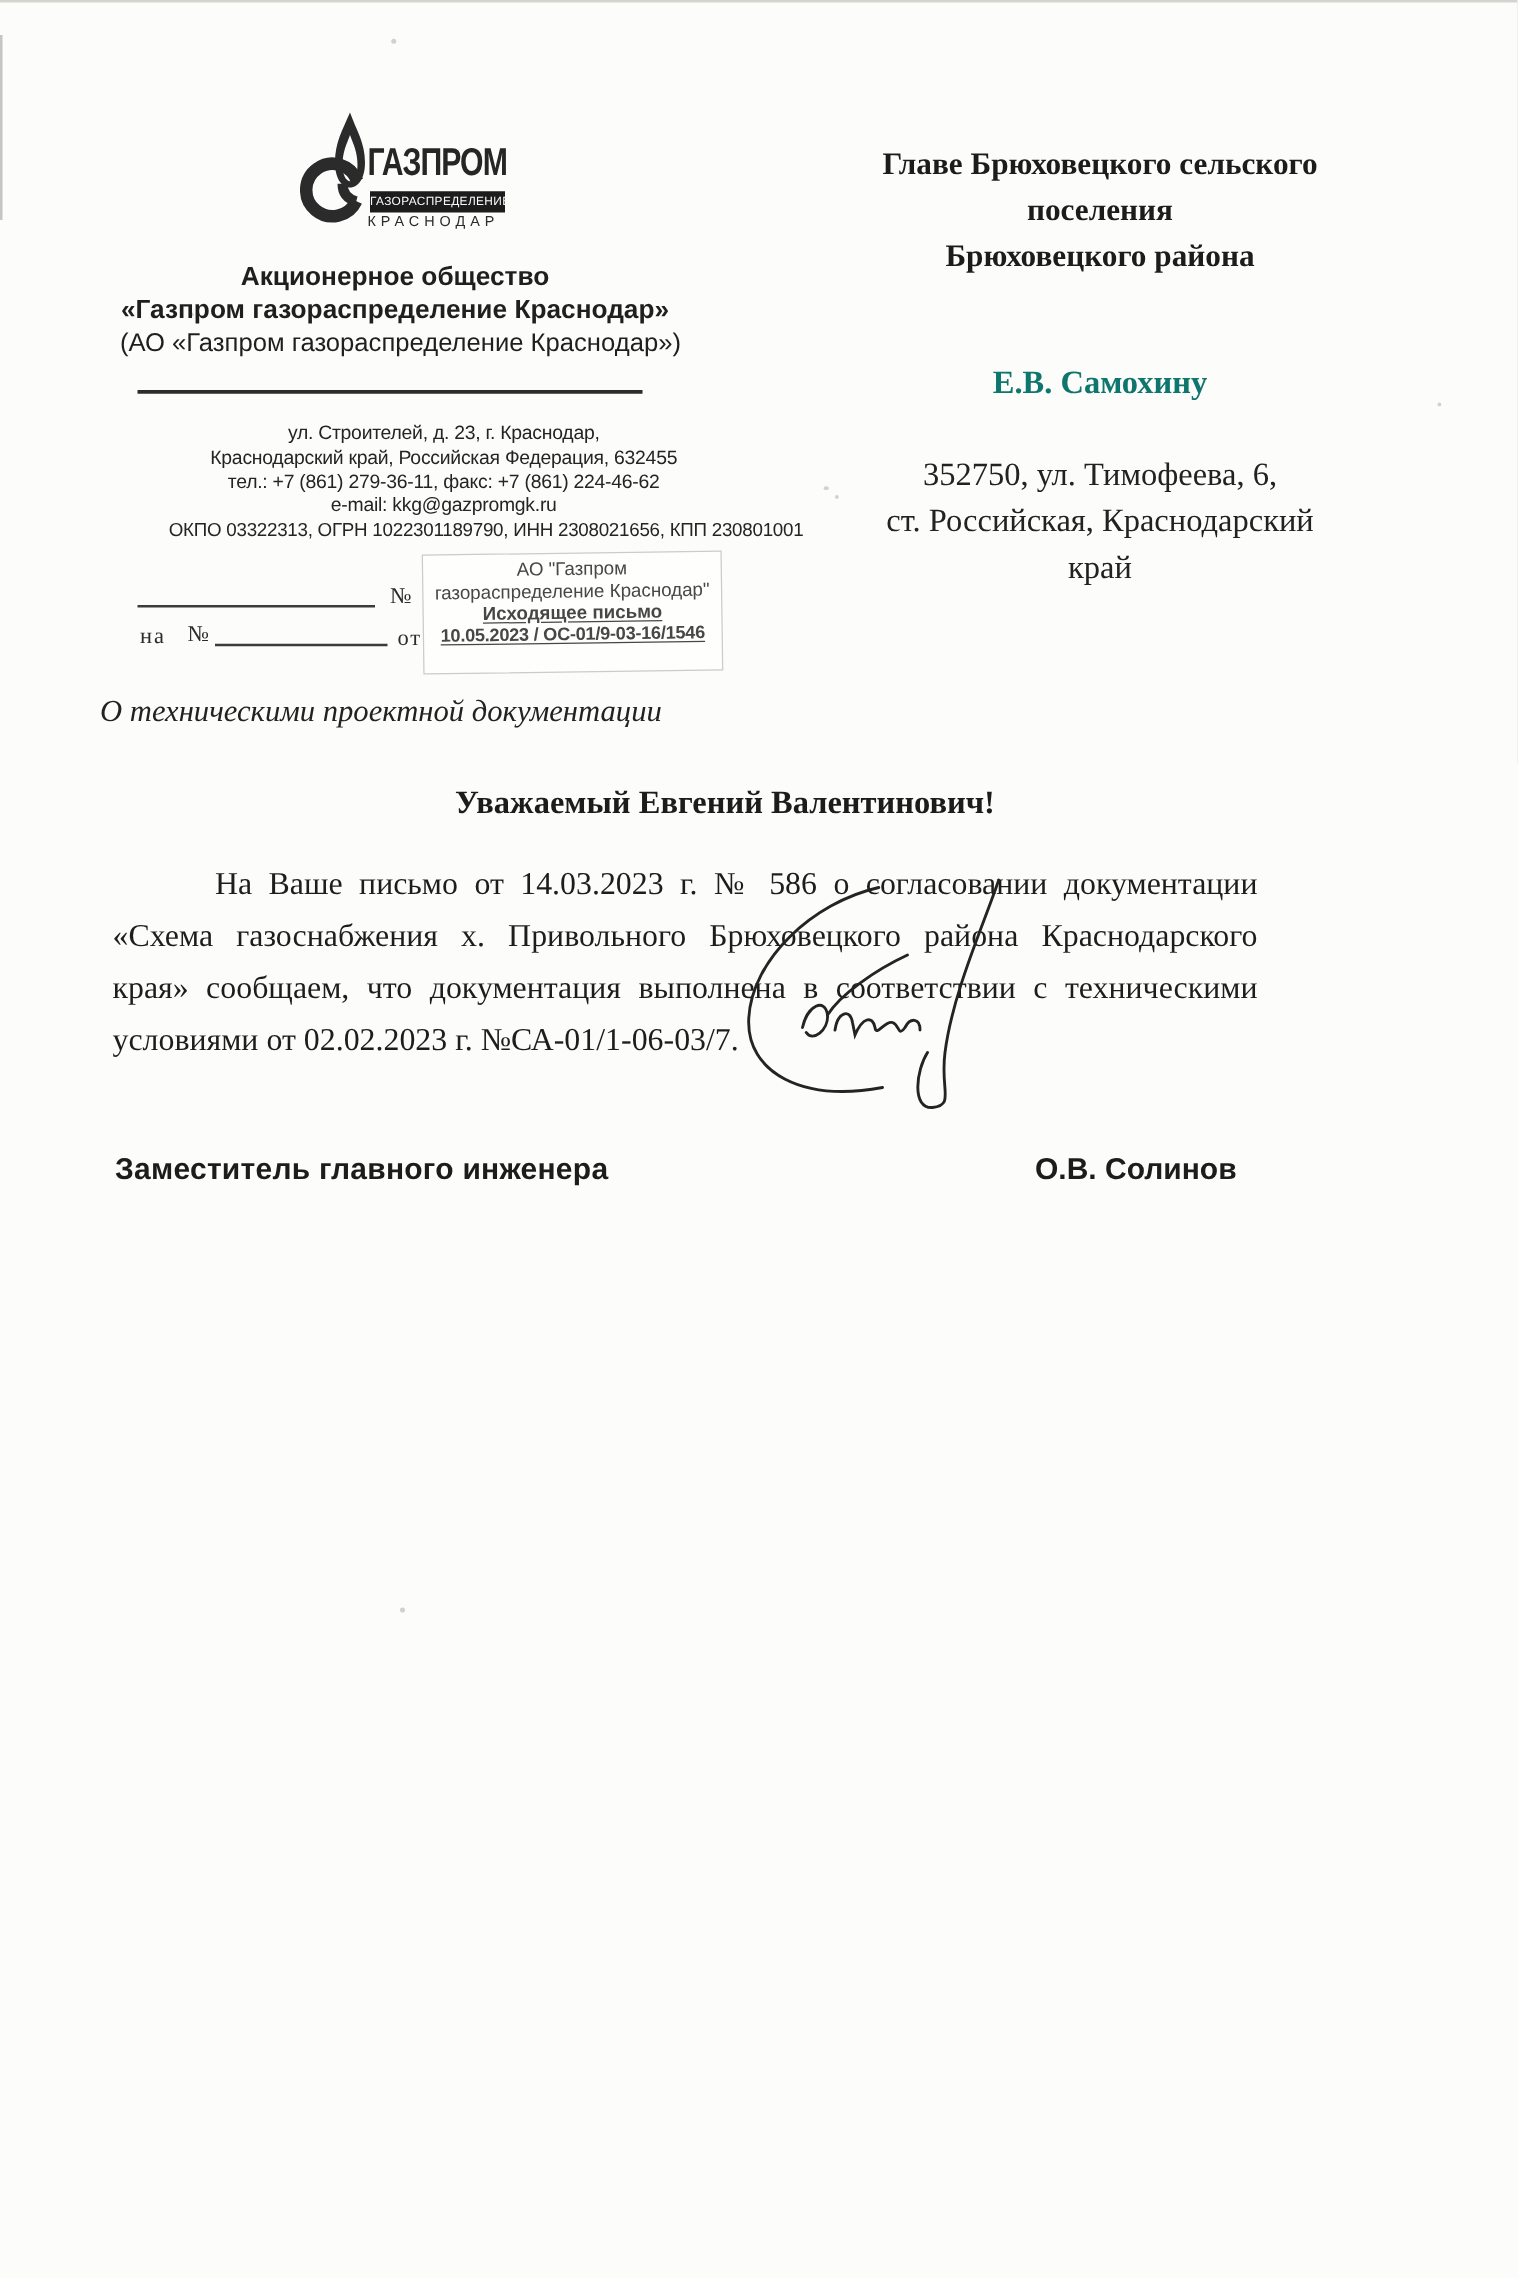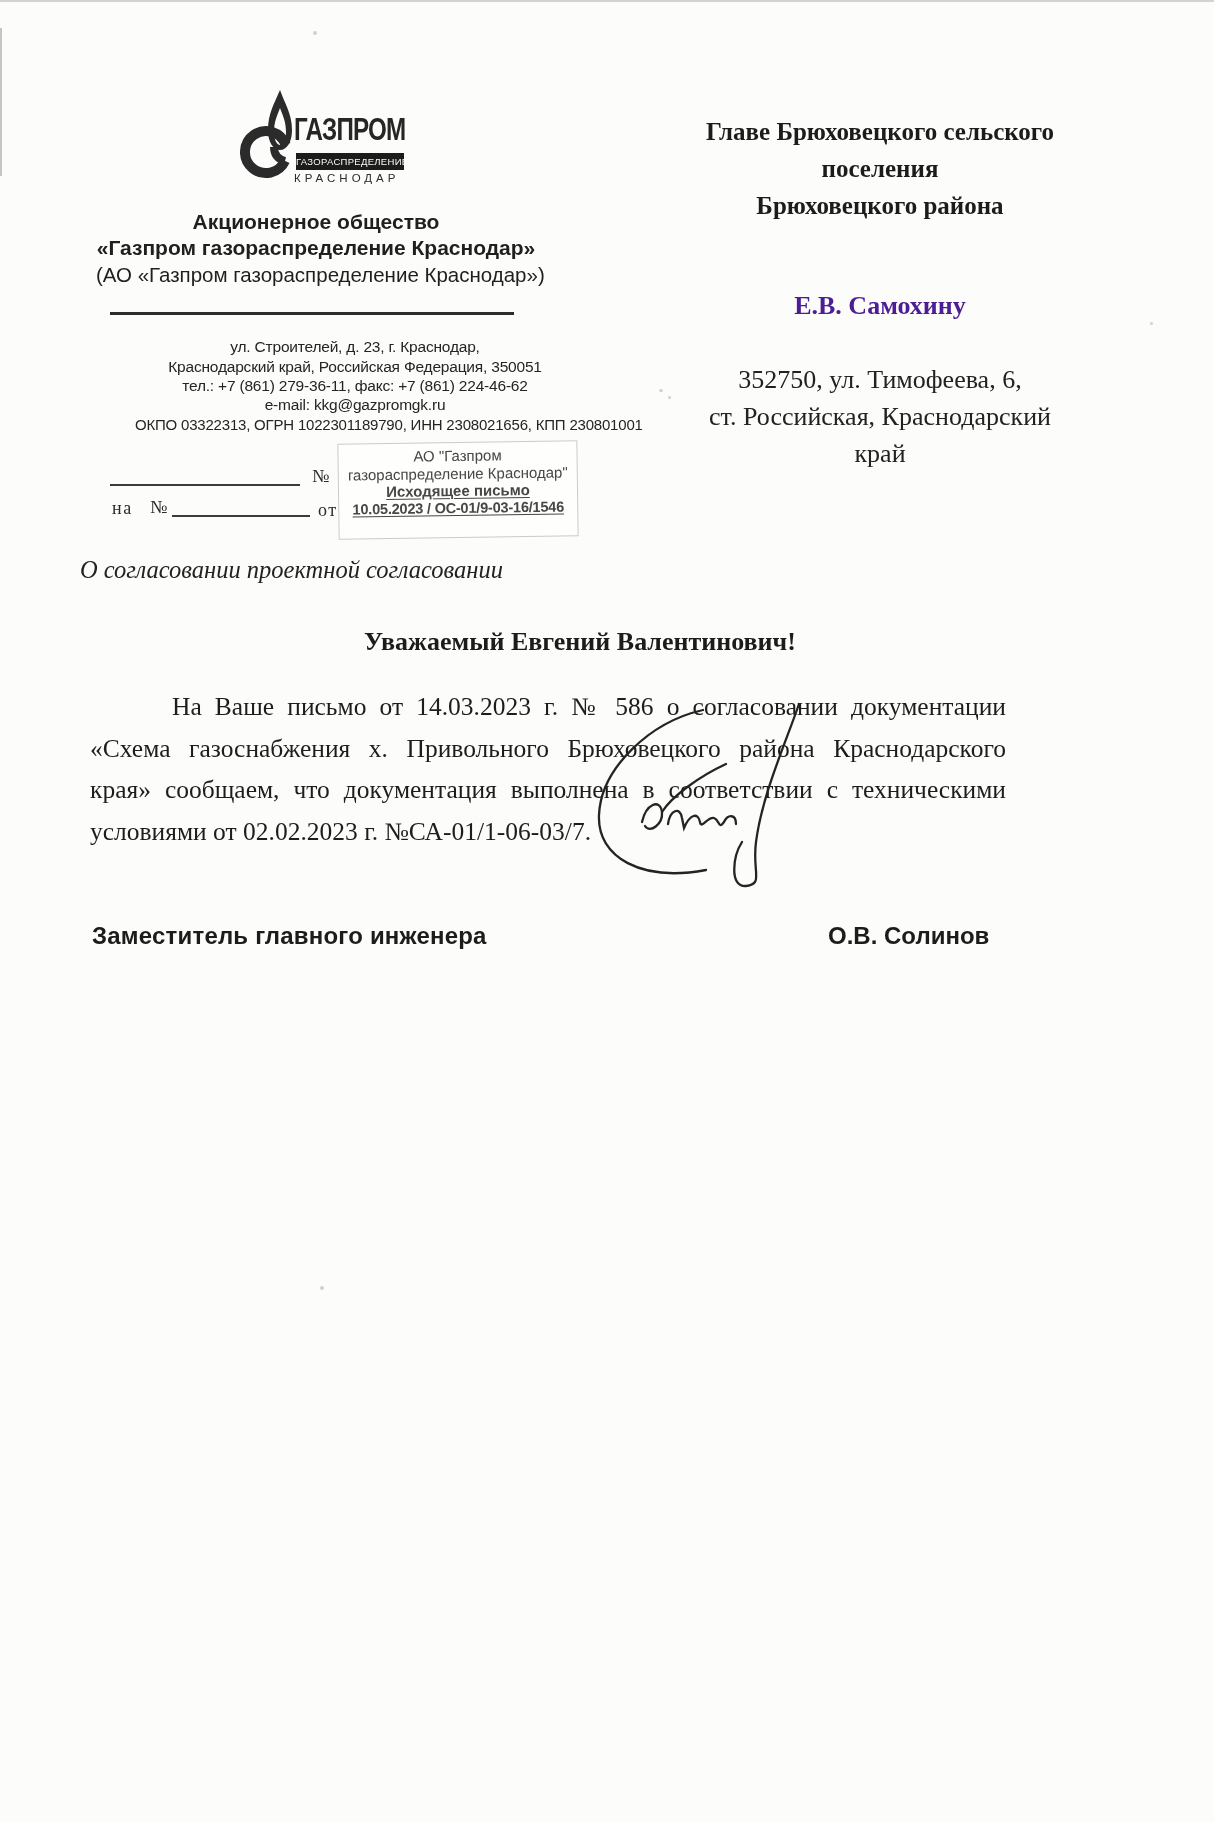--- a/index.html
+++ b/index.html
@@ -57,21 +57,21 @@
     font-family:"Liberation Sans", sans-serif; color:#474747;
     text-align:center; font-size:15px; line-height:17.5px; padding-top:4px;
     background:rgba(255,255,255,.5); white-space:nowrap; }
   .stamp .u { text-decoration:underline; text-underline-offset:2px; font-weight:bold; }
   .stamp .d { font-size:14.5px; letter-spacing:-.2px; }
 
   
   .recipient-bold { position:absolute; left:655px; top:113px; width:450px;
     text-align:center; font-weight:bold; font-size:25px; line-height:37px; color:#1c1c1c; }
   .recipient-name { position:absolute; left:655px; top:291px; width:450px;
-    text-align:center; font-weight:bold; font-size:26px; color:#4c1d95; }
+    text-align:center; font-weight:bold; font-size:26px; color:#0f766e; }
   .recipient-addr { position:absolute; left:655px; top:361px; width:450px;
     text-align:center; font-size:26px; line-height:37px; color:#222; }
 
   
   .subject { position:absolute; left:80px; top:556px; font-style:italic;
     font-size:24.5px; white-space:nowrap; color:#222; }
   .salutation { position:absolute; left:330px; top:627px; width:500px;
     text-align:center; font-weight:bold; font-size:26px; white-space:nowrap; color:#1c1c1c; }
   .body-text { position:absolute; left:90px; top:686px; width:916px;
     font-size:25.5px; color:#1d1d1d; }
@@ -113,21 +113,21 @@
     </svg>
     <div class="logo-brand">ГАЗПРОМ</div>
     <div class="logo-subbrand">ГАЗОРАСПРЕДЕЛЕНИЕ</div>
     <div class="logo-city">КРАСНОДАР</div>
 
     <div class="co-line co1">Акционерное общество</div>
     <div class="co-line co2">«Газпром газораспределение Краснодар»</div>
     <div class="co-line co3">(АО «Газпром газораспределение Краснодар»)</div>
     <div class="lh-rule"></div>
     <div class="addr-line a0">ул. Строителей, д. 23, г. Краснодар,</div>
-    <div class="addr-line a1">Краснодарский край, Российская Федерация, 350051</div>
+    <div class="addr-line a1">Краснодарский край, Российская Федерация, 632455</div>
     <div class="addr-line a2">тел.: +7 (861) 279-36-11, факс: +7 (861) 224-46-62</div>
     <div class="addr-line a3">e-mail: kkg@gazpromgk.ru</div>
     <div class="addr-line a4">ОКПО 03322313, ОГРН 1022301189790, ИНН 2308021656, КПП 230801001</div>
   </div>
 
   <div class="blank blank1"></div>
   <div class="ref no1">№</div>
   <div class="ref on-lbl">на</div>
   <div class="ref no2">№</div>
   <div class="blank blank2"></div>
@@ -145,21 +145,21 @@
     <div>поселения</div>
     <div>Брюховецкого района</div>
   </div>
   <div class="recipient-name">Е.В. Самохину</div>
   <div class="recipient-addr">
     <div>352750, ул. Тимофеева, 6,</div>
     <div>ст. Российская, Краснодарский</div>
     <div>край</div>
   </div>
 
-  <div class="subject">О согласовании проектной согласовании</div>
+  <div class="subject">О техническими проектной документации</div>
   <div class="salutation">Уважаемый Евгений Валентинович!</div>
 
   <div class="body-text">
     <div class="bl first">На Ваше письмо от 14.03.2023 г. № 586 о согласовании документации</div>
     <div class="bl">«Схема газоснабжения х. Привольного Брюховецкого района Краснодарского</div>
     <div class="bl">края» сообщаем, что документация выполнена в соответствии с техническими</div>
     <div class="bl last">условиями от 02.02.2023 г. №СА-01/1-06-03/7.</div>
   </div>
 
   <svg class="sig-svg" width="250" height="200" viewBox="575 695 250 200">

